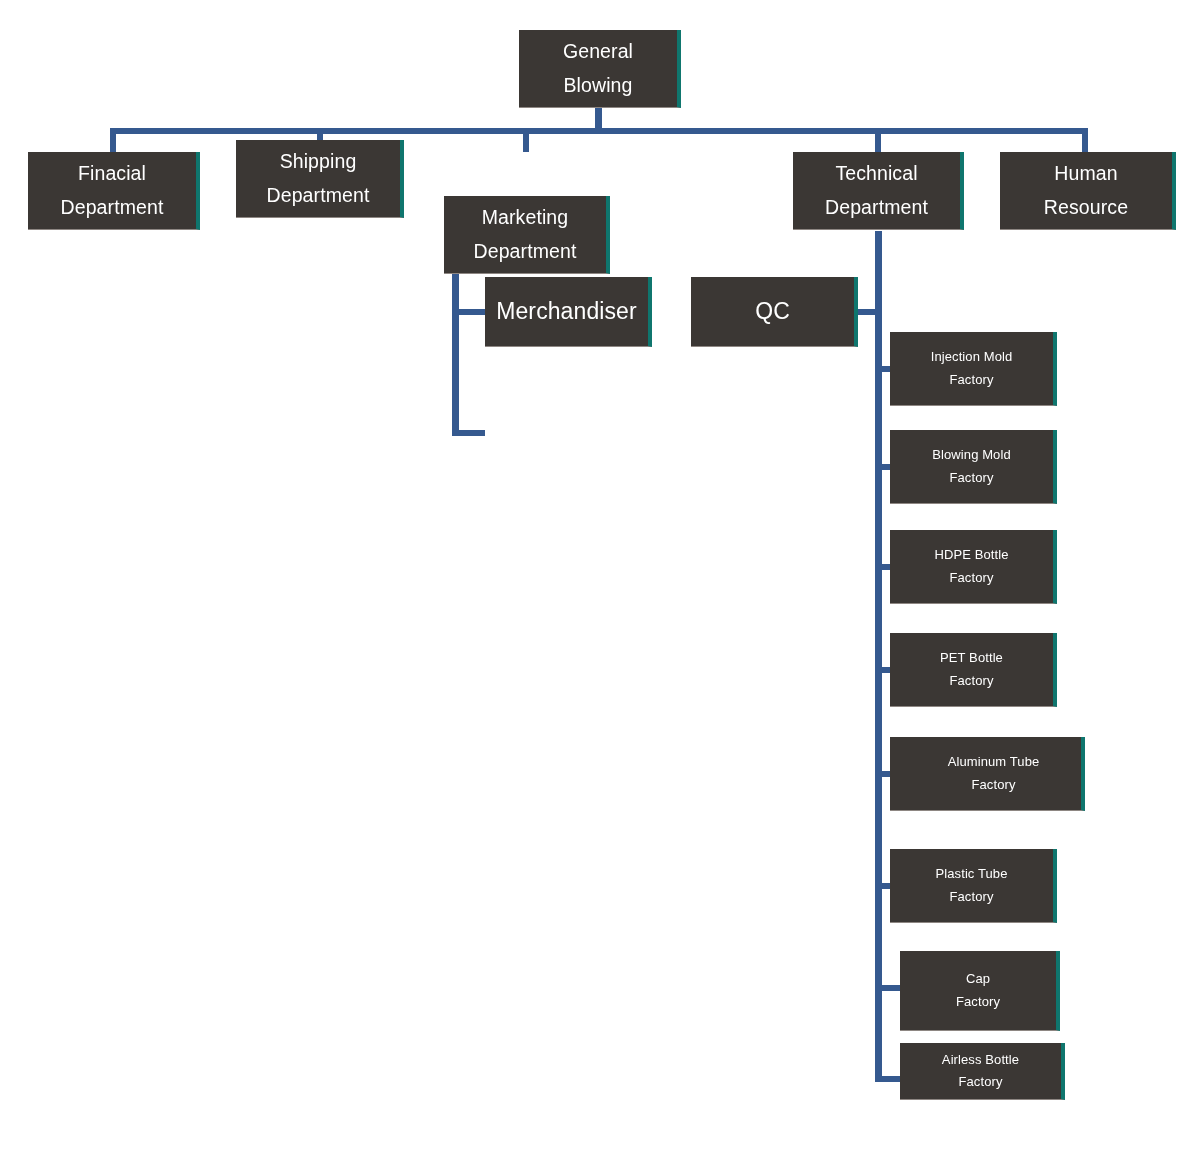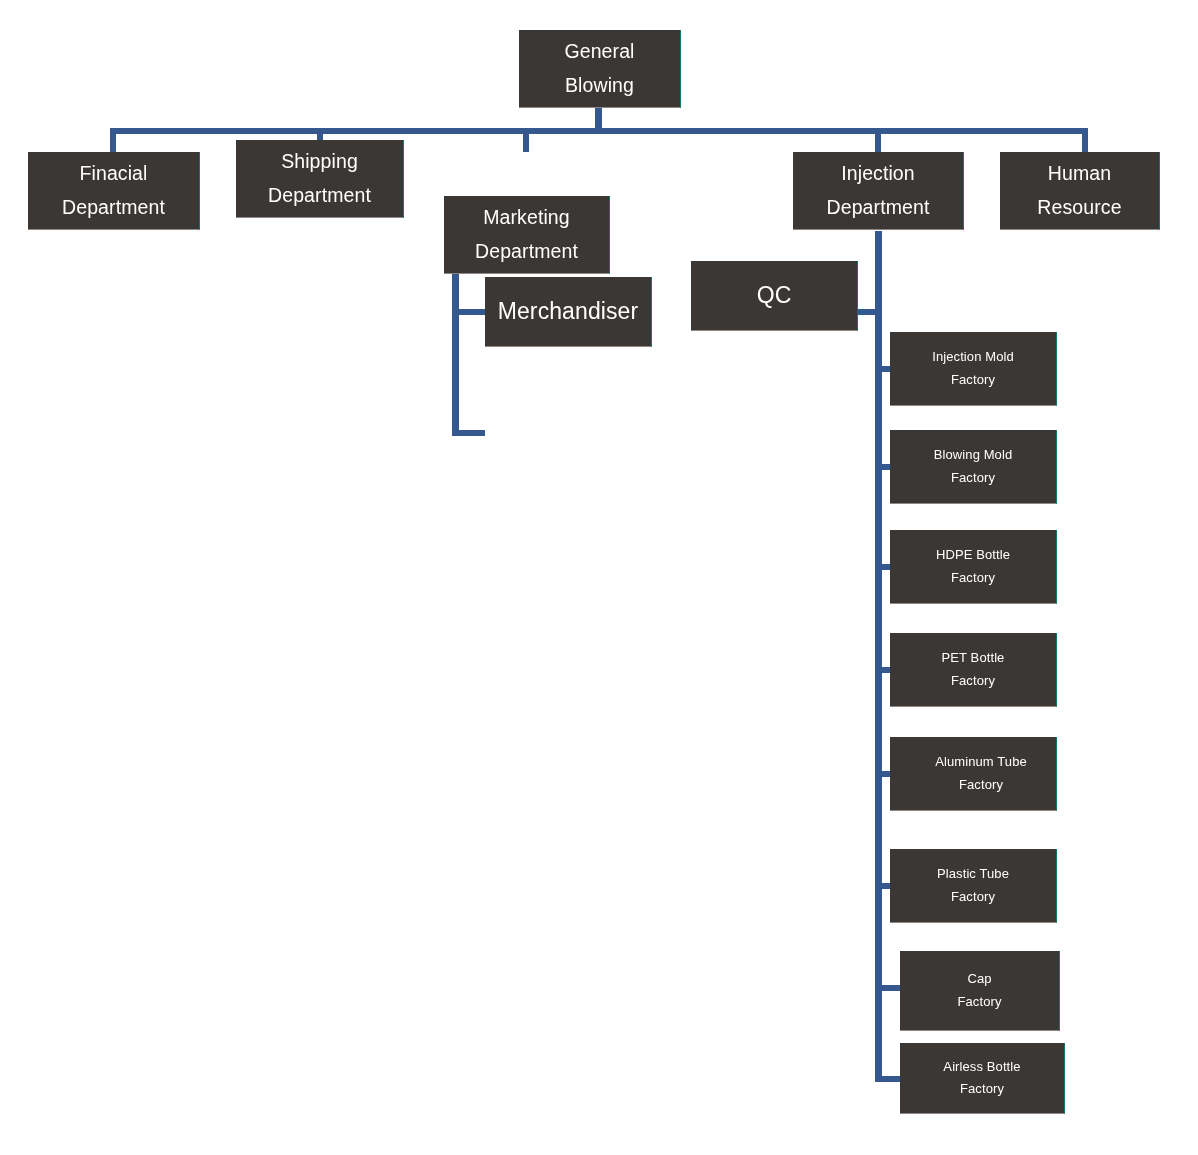--- a/index.html
+++ b/index.html
@@ -23,21 +23,21 @@
     box-sizing: border-box;
     background: #3B3734;
     color: #FFFFFF;
     display: flex;
     flex-direction: column;
     align-items: center;
     justify-content: center;
     text-align: center;
     line-height: 1.72;
     letter-spacing: 0.1px;
-    border-right: 1px solid #0f766e;
+    border-right: 4px solid #0f766e;
     border-bottom: 1px solid #8E8783;
   }
   .node-box .node-line {
     display: block;
     white-space: nowrap;
   }
   .size-lg { font-size: 19.5px; }
   .size-md { font-size: 23px; }
   .size-sm { font-size: 13px; }
   .connector {
@@ -93,35 +93,35 @@
     <span class="node-line">Shipping</span>
     <span class="node-line">Department</span>
   </div>
 
   <div class="node-box size-lg" style="left:444px; top:152px; width:166px; height:78px;margin-top:44px;">
     <span class="node-line">Marketing</span>
     <span class="node-line">Department</span>
   </div>
 
   <div class="node-box size-lg" style="left:793px; top:152px; width:171px; height:78px;">
-    <span class="node-line">Injection</span>
+    <span class="node-line">Technical</span>
     <span class="node-line">Department</span>
   </div>
 
-  <div class="node-box size-lg" style="left:1000px; top:152px; width:160px; height:78px;">
+  <div class="node-box size-lg" style="left:1000px; top:152px; width:176px; height:78px;">
     <span class="node-line">Human</span>
     <span class="node-line">Resource</span>
   </div>
 
   <div class="node-box size-md" style="left:485px; top:277px; width:167px; height:70px;">
     <span class="node-line">Merchandiser</span>
   </div>
 
 
-  <div class="node-box size-md" style="left:691px; top:261px; width:167px; height:70px;">
+  <div class="node-box size-md" style="left:691px; top:277px; width:167px; height:70px;">
     <span class="node-line">QC</span>
   </div>
 
   <div class="node-box size-sm" style="left:890px; top:332px; width:167px; height:74px;">
     <span class="node-line">Injection Mold</span>
     <span class="node-line">Factory</span>
   </div>
 
   <div class="node-box size-sm" style="left:890px; top:430px; width:167px; height:74px;">
     <span class="node-line">Blowing Mold</span>
@@ -131,33 +131,33 @@
   <div class="node-box size-sm" style="left:890px; top:530px; width:167px; height:74px;">
     <span class="node-line">HDPE Bottle</span>
     <span class="node-line">Factory</span>
   </div>
 
   <div class="node-box size-sm" style="left:890px; top:633px; width:167px; height:74px;">
     <span class="node-line">PET Bottle</span>
     <span class="node-line">Factory</span>
   </div>
 
-  <div class="node-box size-sm" style="left:890px; top:737px; width:167px; height:74px;padding-left:16px;">
+  <div class="node-box size-sm" style="left:890px; top:737px; width:195px; height:74px;padding-left:16px;">
     <span class="node-line">Aluminum Tube</span>
     <span class="node-line">Factory</span>
   </div>
 
   <div class="node-box size-sm" style="left:890px; top:849px; width:167px; height:74px;">
     <span class="node-line">Plastic Tube</span>
     <span class="node-line">Factory</span>
   </div>
 
   <div class="node-box size-sm" style="left:900px; top:951px; width:160px; height:80px;">
     <span class="node-line">Cap</span>
     <span class="node-line">Factory</span>
   </div>
 
-  <div class="node-box size-sm" style="left:900px; top:1043px; width:165px; height:71px;">
+  <div class="node-box size-sm" style="left:900px; top:1043px; width:165px; height:57px;">
     <span class="node-line">Airless Bottle</span>
     <span class="node-line">Factory</span>
   </div>
 
 </div>
 
 </body></html>

